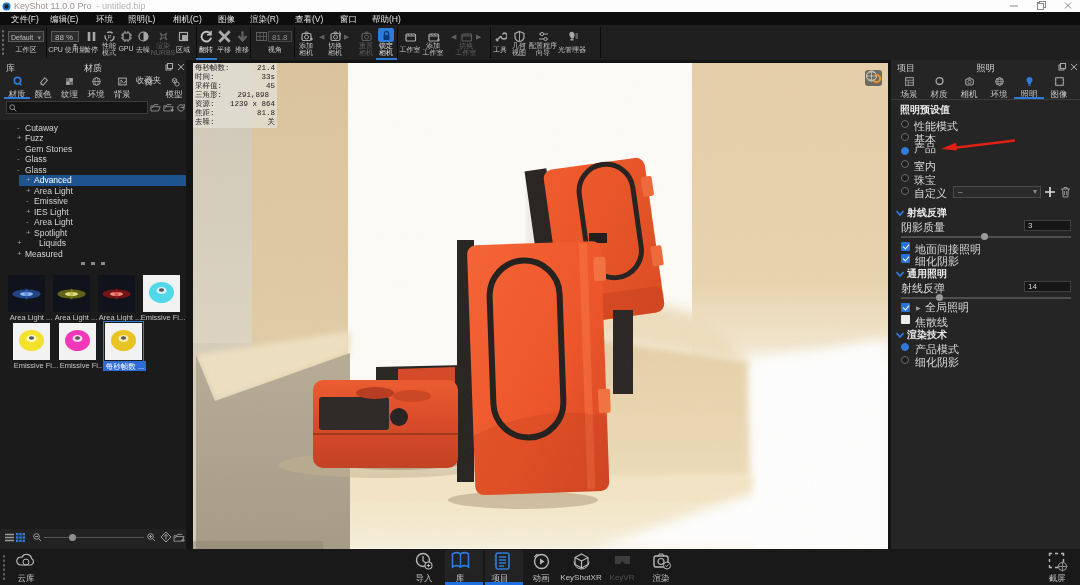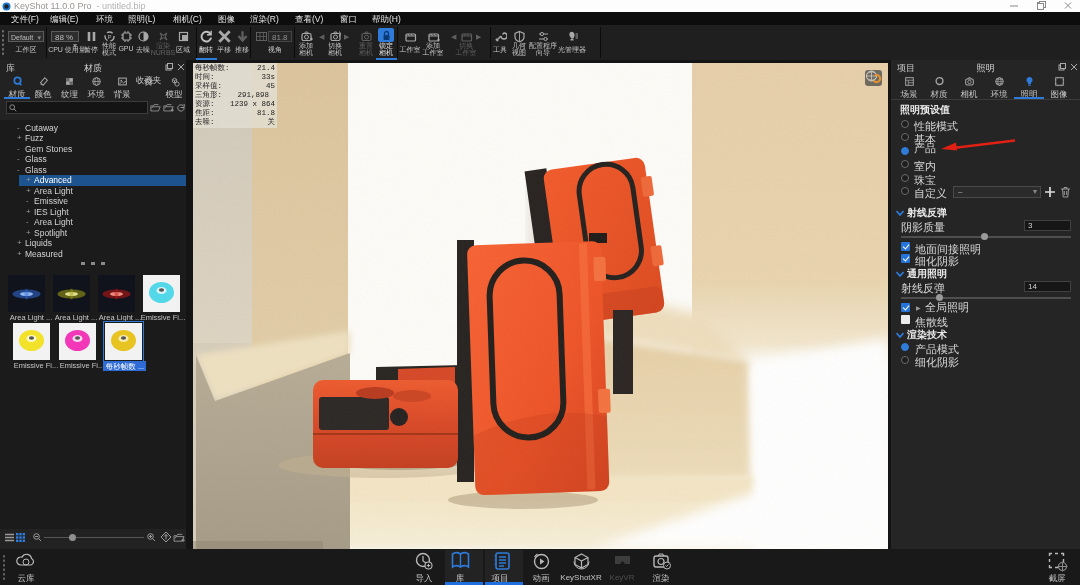--- a/index.html
+++ b/index.html
@@ -426,21 +426,21 @@
       <div class="trow" style="top:157.0px">
         <span class="tmark" style="left:26px">-</span>
         <span style="position:absolute;left:34px;color:#d4d4d4">Area Light</span>
       </div>
       <div class="trow" style="top:167.5px">
         <span class="tmark" style="left:26px">+</span>
         <span style="position:absolute;left:34px;color:#d4d4d4">Spotlight</span>
       </div>
       <div class="trow" style="top:178.0px">
         <span class="tmark" style="left:17px">+</span>
-        <span style="position:absolute;left:25px;color:#d4d4d4">Liquids</span>
+        <span style="position:absolute;left:39px;color:#d4d4d4">Liquids</span>
       </div>
       <div class="trow" style="top:188.5px">
         <span class="tmark" style="left:17px">+</span>
         <span style="position:absolute;left:25px;color:#d4d4d4">Measured</span>
       </div>
       <div class="ab" style="left:78px;top:202px;width:30px;height:3px;background-image:radial-gradient(circle,#8a8a8a 40%,transparent 45%);background-size:10px 3px"></div>
       <div class="ab" style="left:0;top:205px;width:186px;height:264px;background:#1b1b1b"></div>
       <svg class="ab" style="left:8px;top:215px" width="37" height="37" viewBox="0 0 37 37">
         <rect width="37" height="37" fill="#10131b"></rect>
         <ellipse cx="18.5" cy="19" rx="14" ry="4.5" fill="#2f66cc" opacity="0.6"></ellipse>

